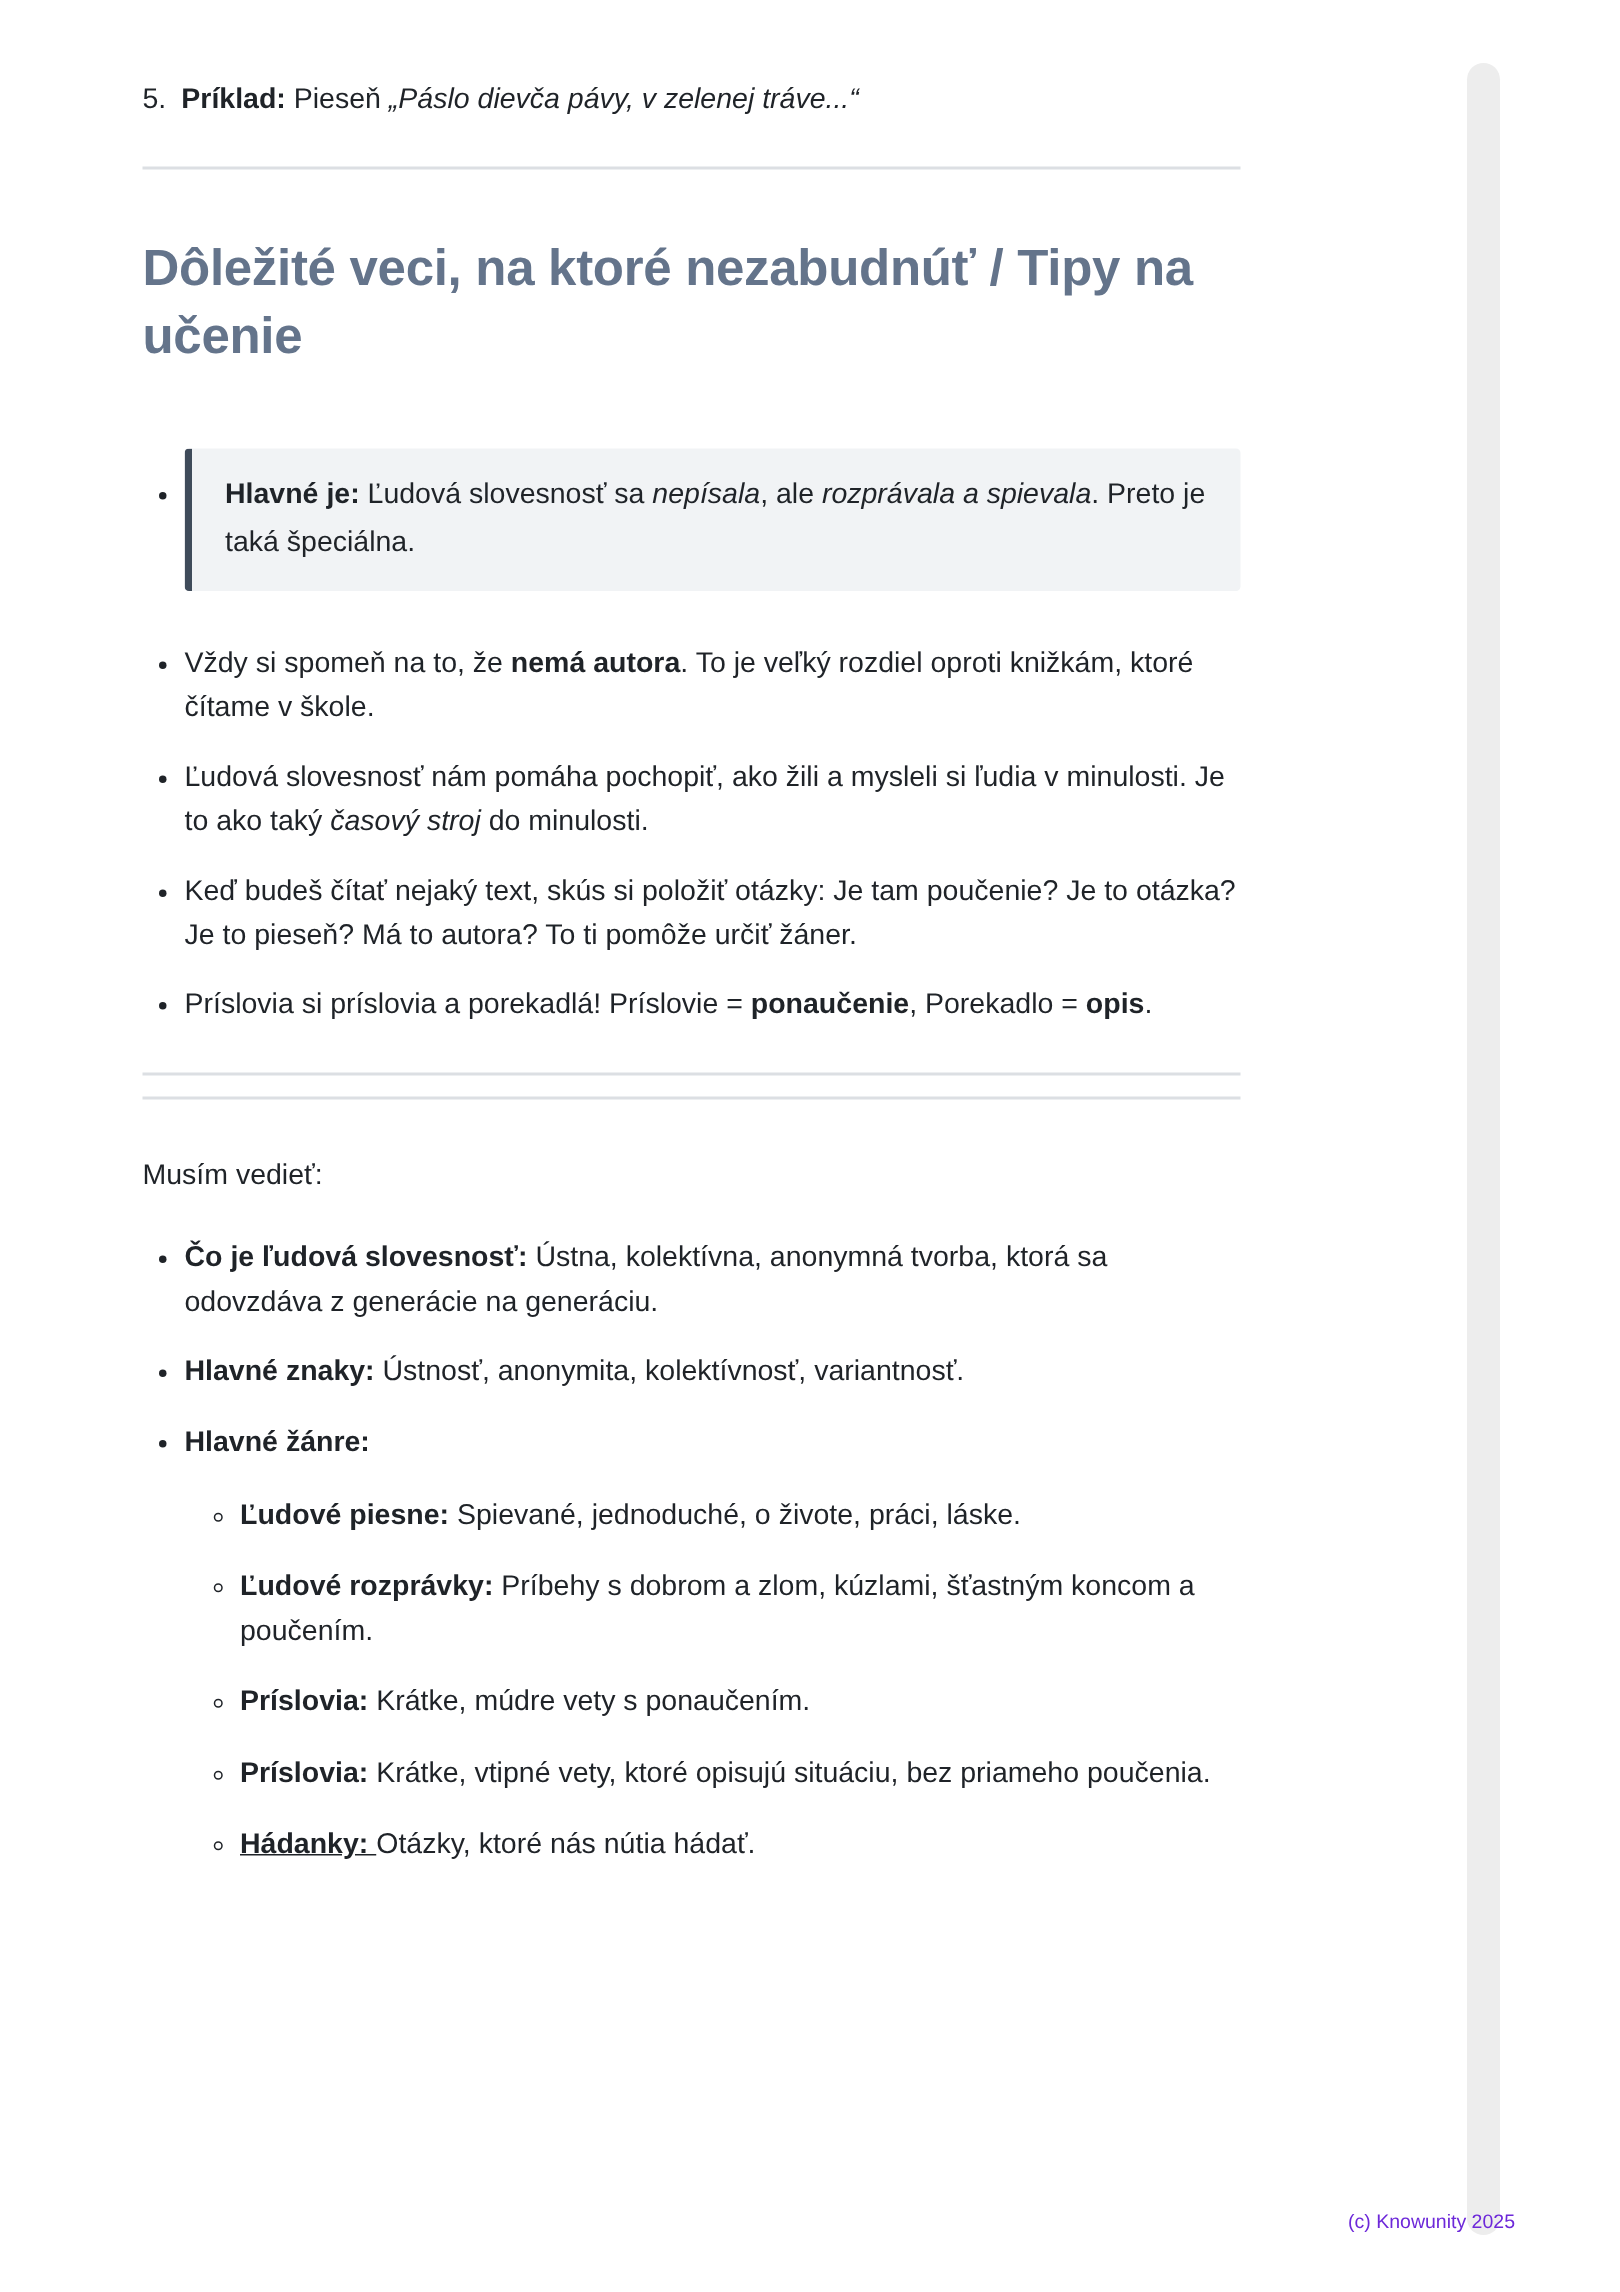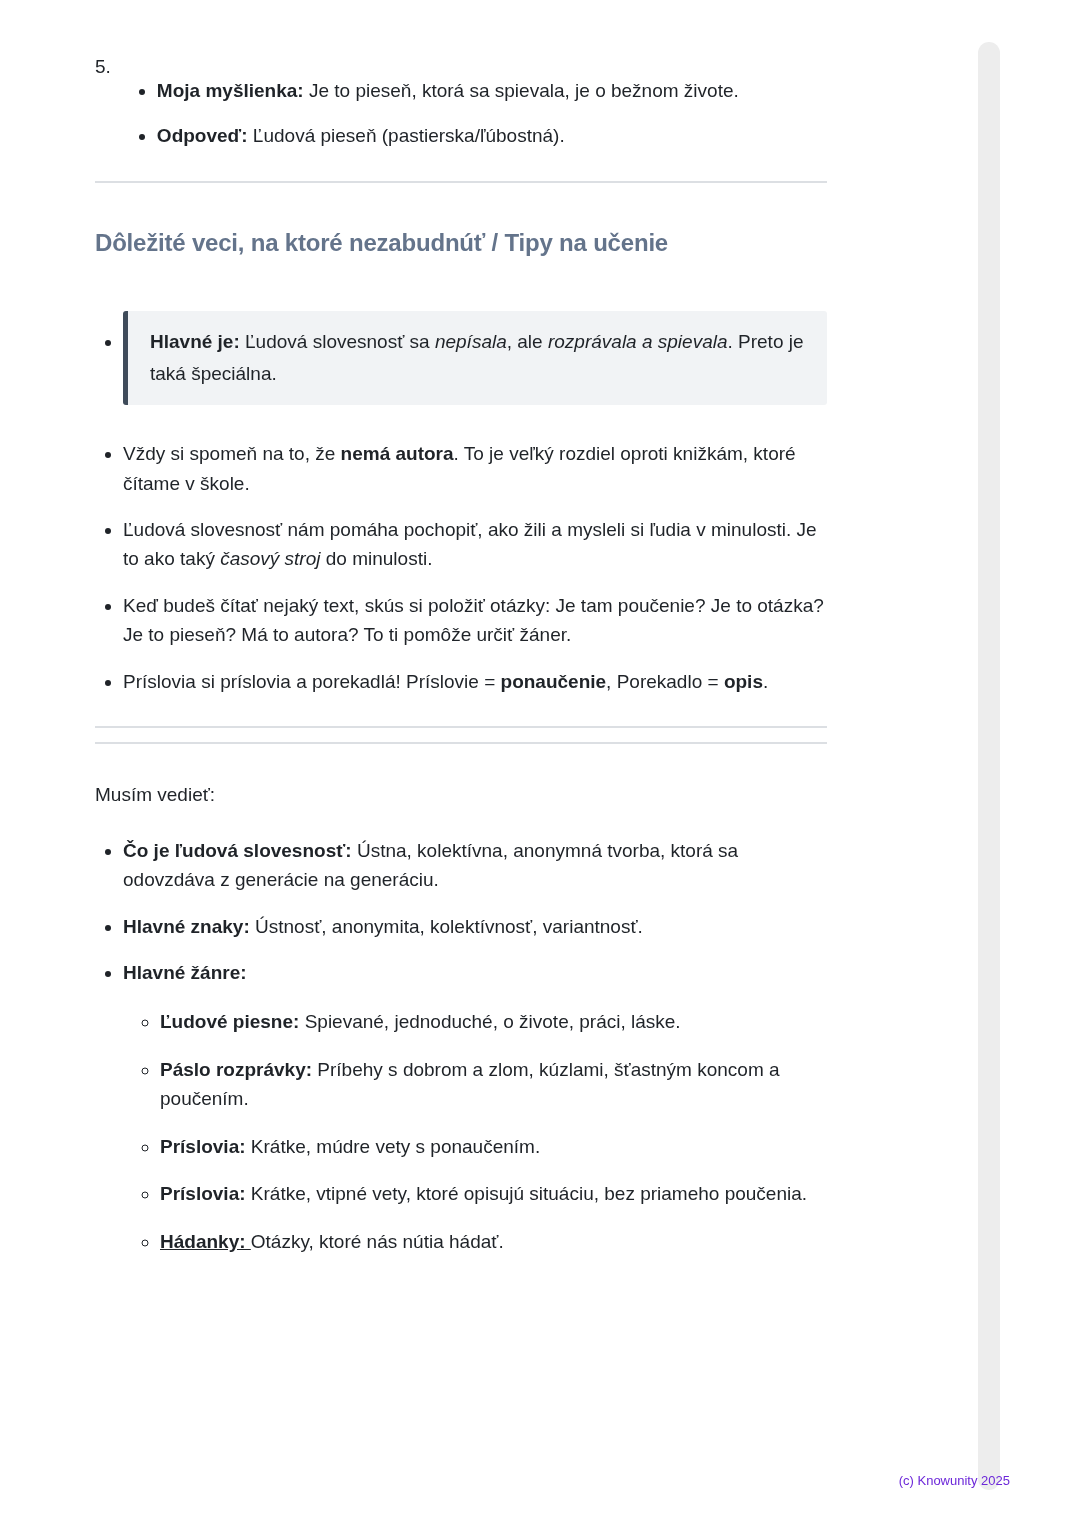--- a/index.html
+++ b/index.html
@@ -36,21 +36,21 @@
   li::marker { color: #1f2328; }
 
   hr.divider {
     border: none;
     border-top: 2px solid #dcdfe3;
     margin: 30px 0 0 0;
   }
 
   h1 {
     margin: 44px 0 0 0;
-    font-size: 24px;
+    font-size: 34px;
     font-weight: 700;
     color: #64748b;
     line-height: 1.32;
     letter-spacing: -0.2px;
   }
   hr.h-underline {
     border: none;
     border-top: 2px solid #dcdfe3;
     margin: 14px 0 0 0;
   }
@@ -106,28 +106,21 @@
   }
 </style>
 </head>
 <body>
 
 <div class="content">
 
   <div class="ol-item">
     <span class="ol-num">5.</span>
     <div class="ol-body">
-      <ul>
-        <li>
-            <p><span style="font-weight: 700;">Moja myšlienka: </span><span>Je to pieseň, ktorá sa spievala, je o bežnom živote.</span></p>
-          </li>
-        <li>
-            <p><span style="font-weight: 700;">Odpoveď: </span><span>Ľudová pieseň (pastierska/ľúbostná).</span></p>
-          </li>
-      </ul>
+      <p><span style="font-weight: 700;">Príklad: </span><span>Pieseň </span><span style="font-style: italic;">„Páslo dievča pávy, v zelenej tráve...“</span></p>
     </div>
   </div>
 
   <hr class="divider">
 
   <h1>Dôležité veci, na ktoré nezabudnúť / Tipy na učenie</h1>
 
   <ul class="tips">
     <li class="quote-item">
       <blockquote><span style="font-weight: 700; text-align: center;">Hlavné je: </span><span>Ľudová slovesnosť sa </span><span style="font-style: italic;">nepísala</span><span>, ale </span><span style="font-style: italic;">rozprávala a spievala</span><span>. Preto je taká špeciálna.</span></blockquote>
@@ -159,21 +152,21 @@
     <li>
         <p><span style="font-weight: 700;">Hlavné znaky: </span><span>Ústnosť, anonymita, kolektívnosť, variantnosť.</span></p>
       </li>
     <li>
       <p><span style="font-weight: 700;">Hlavné žánre:</span></p>
       <ul class="genres">
         <li>
             <p><span style="font-weight: 700;">Ľudové piesne: </span><span>Spievané, jednoduché, o živote, práci, láske.</span></p>
           </li>
         <li>
-            <p><span style="font-weight: 700;">Páslo rozprávky: </span><span>Príbehy s dobrom a zlom, kúzlami, šťastným koncom a poučením.</span></p>
+            <p><span style="font-weight: 700;">Ľudové rozprávky: </span><span>Príbehy s dobrom a zlom, kúzlami, šťastným koncom a poučením.</span></p>
           </li>
         <li>
             <p><span style="font-weight: 700;">Príslovia: </span><span>Krátke, múdre vety s ponaučením.</span></p>
           </li>
         <li>
             <p><span style="font-weight: 700;">Príslovia: </span><span>Krátke, vtipné vety, ktoré opisujú situáciu, bez priameho poučenia.</span></p>
           </li>
         <li>
             <p><span style="font-weight: 700; text-decoration: underline;">Hádanky: </span><span>Otázky, ktoré nás nútia hádať.</span></p>
           </li>

